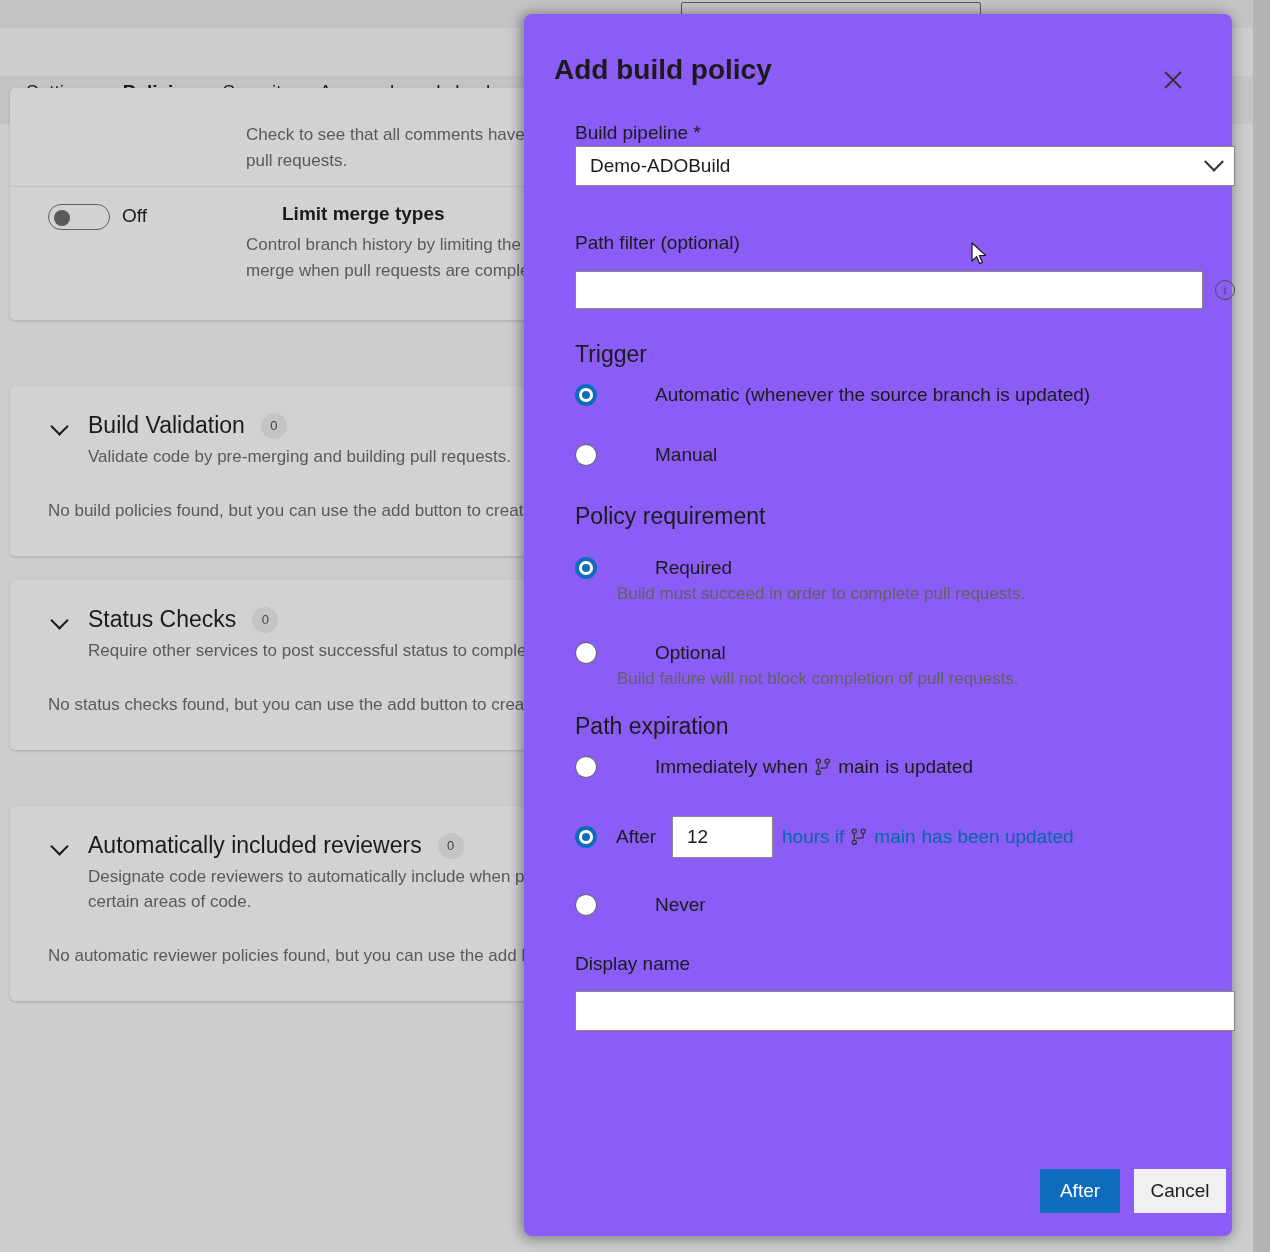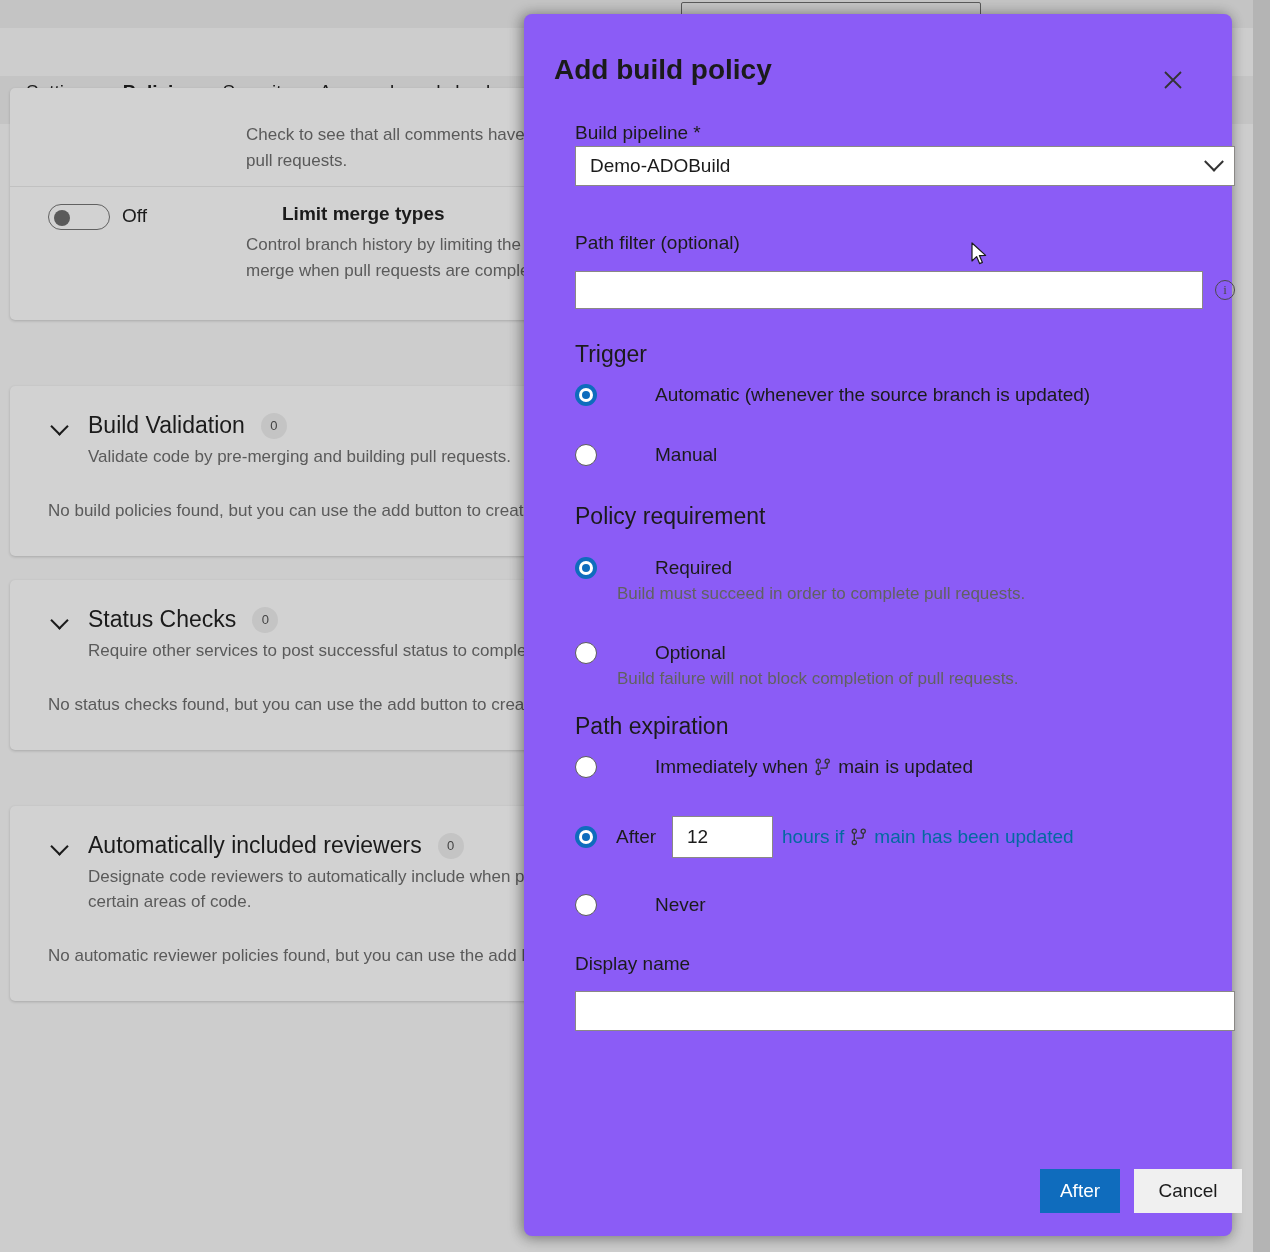--- a/index.html
+++ b/index.html
@@ -258,21 +258,21 @@
   #btn-save {
     position: absolute; left: 1040px; top: 1169px;
     width: 80px; height: 44px;
     background: #0f6cbd; border: none;
     color: #fff; font-size: 19px;
     font-family: "Liberation Sans", sans-serif;
     cursor: pointer;
   }
   #btn-cancel {
     position: absolute; left: 1134px; top: 1169px;
-    width: 108px; height: 44px;
+    width: 92px; height: 44px;
     background: #f0f0f0; border: none;
     color: #1b1b1b; font-size: 19px;
     font-family: "Liberation Sans", sans-serif;
     cursor: pointer;
   }
 
   
   #cursor {
     position: absolute; left: 971px; top: 242px;
     width: 18px; height: 26px; pointer-events: none;

